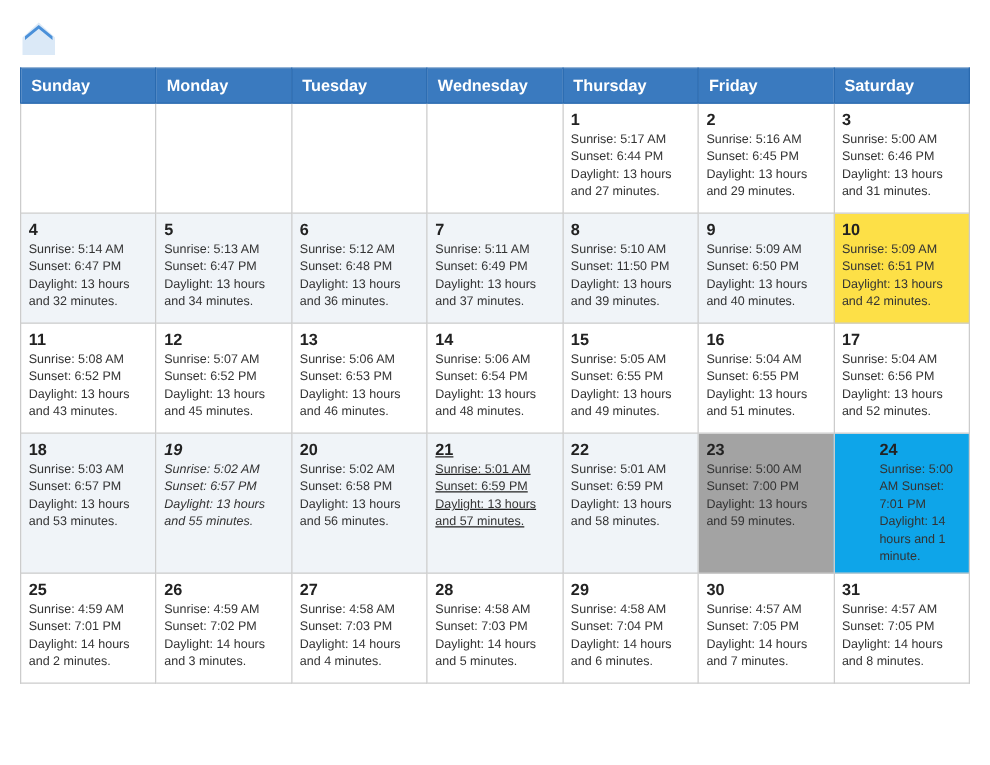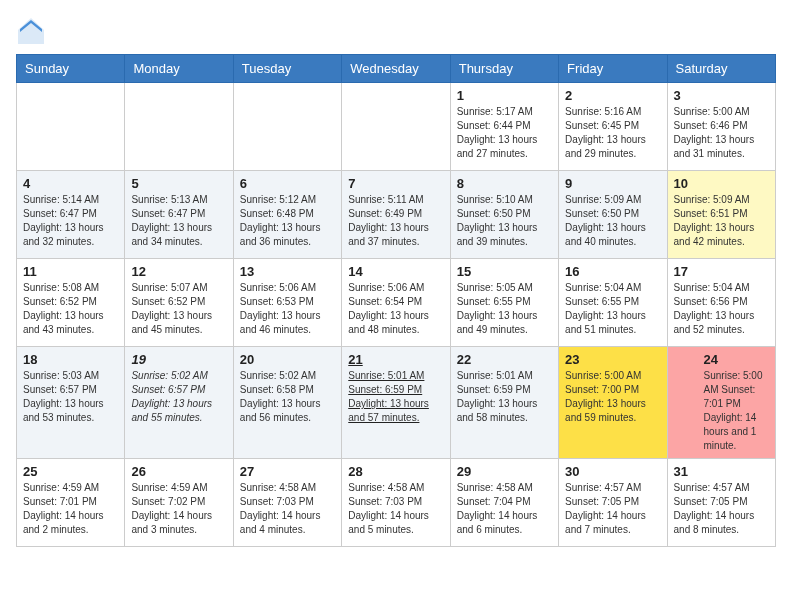--- a/index.html
+++ b/index.html
@@ -54,21 +54,21 @@
     }
     .calendar {
       width: 100%;
       border-collapse: collapse;
       border: 1px solid #ccc;
     }
     .calendar th {
       background-color: #3a7abf;
       color: #fff;
       font-size: 13px;
-      font-weight: normal;
+      font-weight: bold;
       padding: 6px 8px;
       text-align: left;
       border: 1px solid #2a6aaf;
     }
     .calendar td {
       vertical-align: top;
       padding: 5px 6px;
       border: 1px solid #ccc;
       width: 108px;
       min-height: 80px;
@@ -183,32 +183,32 @@
         <td style="background: rgb(240, 244, 248);">
           <span class="day-number">7</span>
           <div class="day-content">Sunrise: 5:11 AM
 Sunset: 6:49 PM
 Daylight: 13 hours
 and 37 minutes.</div>
         </td>
         <td style="background: rgb(240, 244, 248);">
           <span class="day-number">8</span>
           <div class="day-content">Sunrise: 5:10 AM
-Sunset: 6:50 PM
+Sunset: 11:50 PM
 Daylight: 13 hours
 and 39 minutes.</div>
         </td>
         <td style="background: rgb(240, 244, 248);">
           <span class="day-number">9</span>
           <div class="day-content">Sunrise: 5:09 AM
 Sunset: 6:50 PM
 Daylight: 13 hours
 and 40 minutes.</div>
         </td>
-        <td style="background: #fef9c3;">
+        <td style="background: #fde047;">
           <span class="day-number">10</span>
           <div class="day-content">Sunrise: 5:09 AM
 Sunset: 6:51 PM
 Daylight: 13 hours
 and 42 minutes.</div>
         </td>
       </tr>
       <tr class="week-row">
         <td>
           <span class="day-number">11</span>
@@ -289,28 +289,28 @@
 Daylight: 13 hours
 and 57 minutes.</div>
         </td>
         <td style="background: rgb(240, 244, 248); margin-top: 48px;">
           <span class="day-number">22</span>
           <div class="day-content">Sunrise: 5:01 AM
 Sunset: 6:59 PM
 Daylight: 13 hours
 and 58 minutes.</div>
         </td>
-        <td style="background: #fde047;">
+        <td style="background: #a3a3a3;">
           <span class="day-number">23</span>
           <div class="day-content">Sunrise: 5:00 AM
 Sunset: 7:00 PM
 Daylight: 13 hours
 and 59 minutes.</div>
         </td>
-        <td style="background: #fca5a5; padding-left: 36px;">
+        <td style="background: #0ea5e9; padding-left: 36px;">
           <span class="day-number">24</span>
           <div class="day-content">Sunrise: 5:00 AM
 Sunset: 7:01 PM
 Daylight: 14 hours
 and 1 minute.</div>
         </td>
       </tr>
       <tr class="week-row">
         <td>
           <span class="day-number">25</span>

